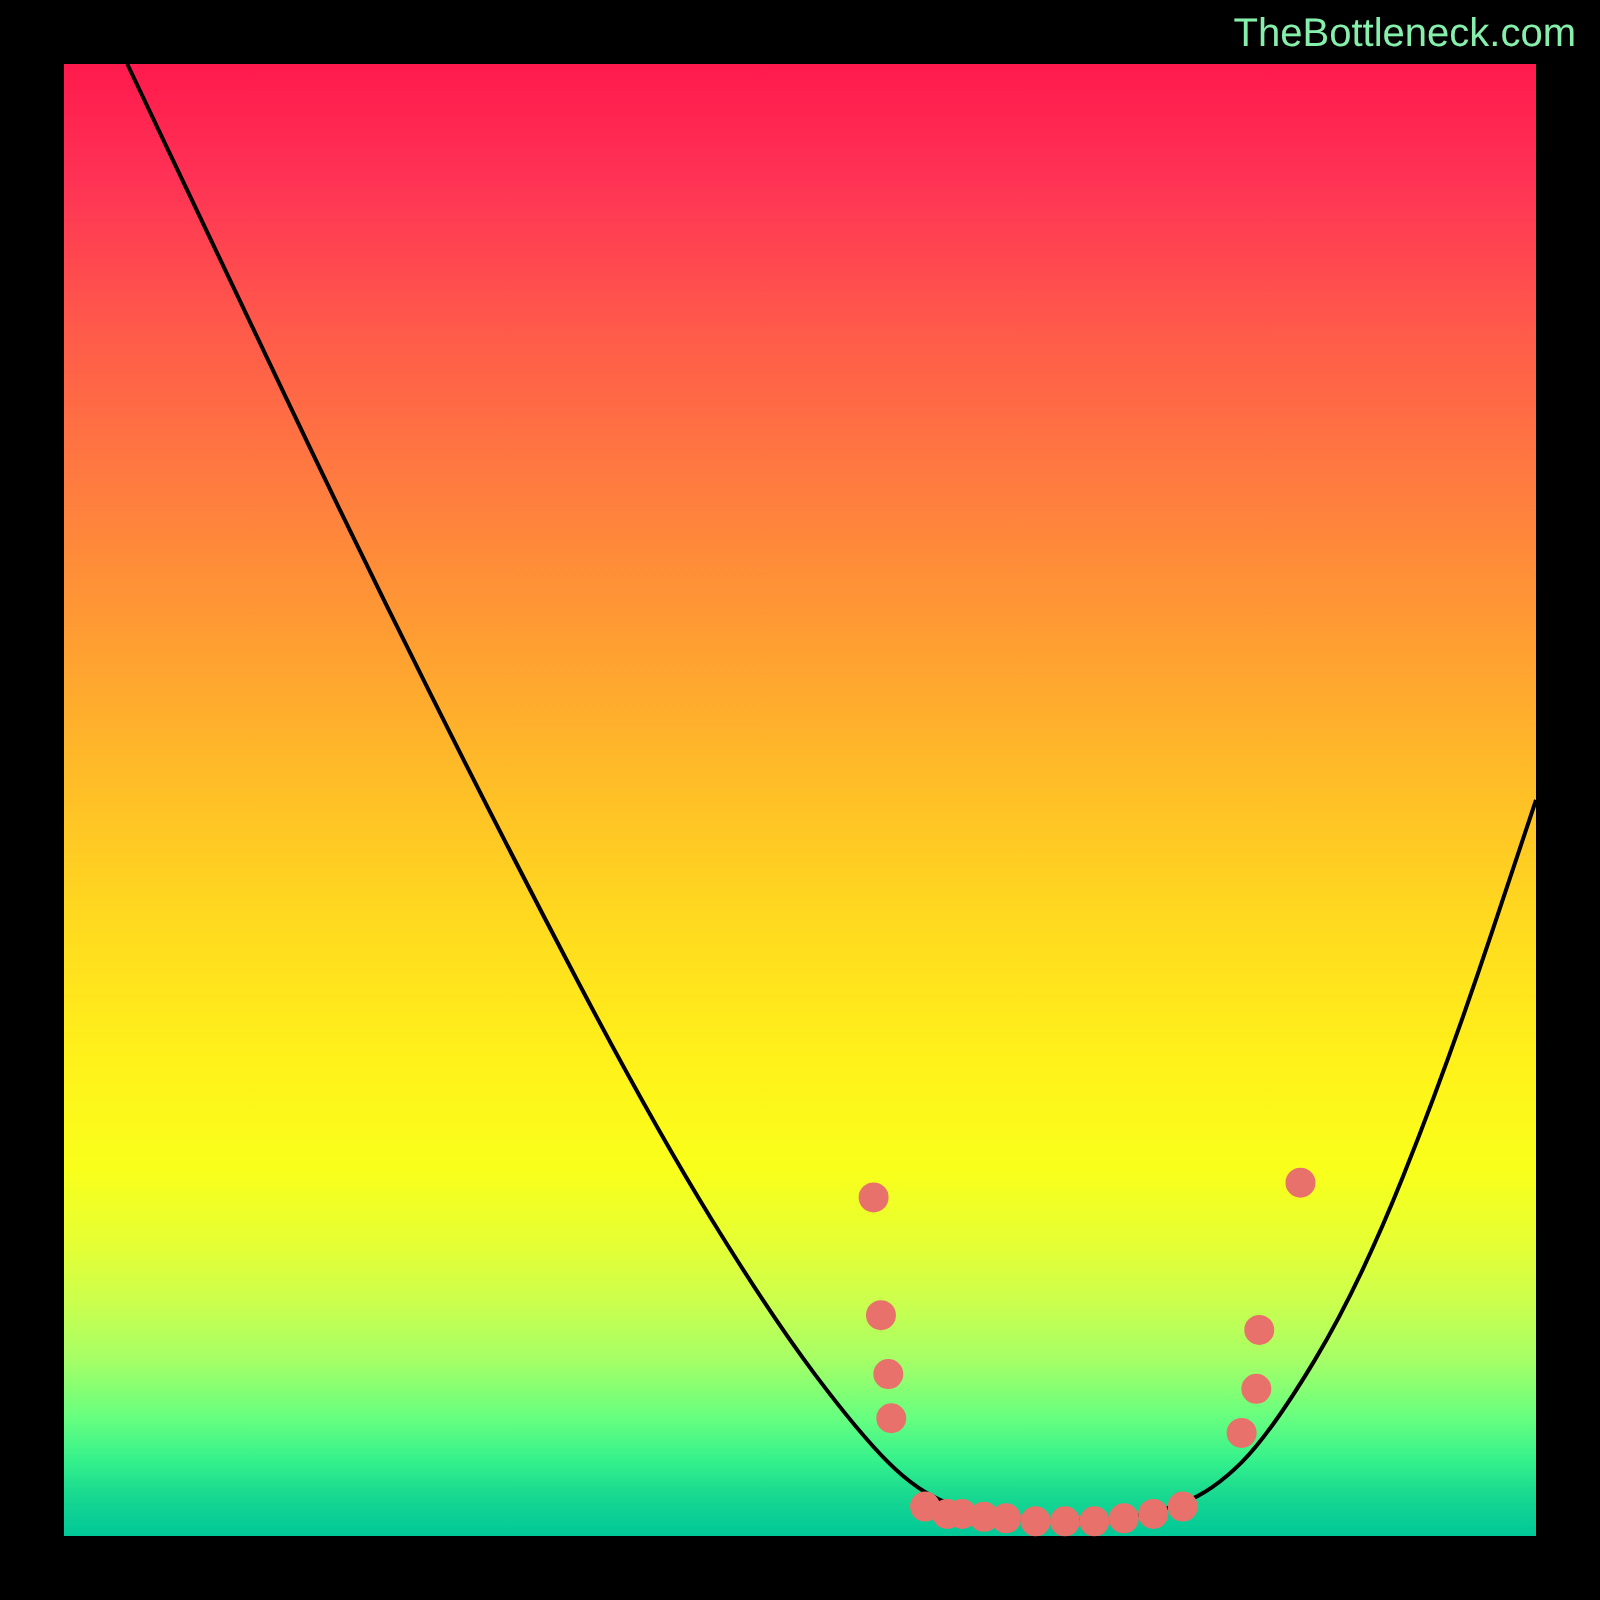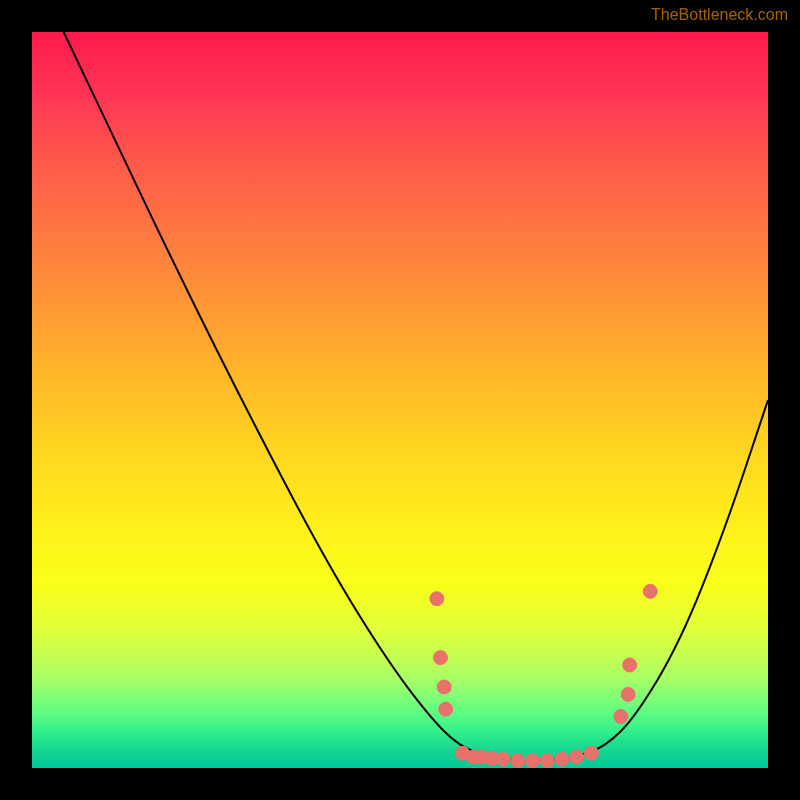--- a/index.html
+++ b/index.html
@@ -8,22 +8,22 @@
     height: 800px;
     background: #000;
     position: relative;
     font-family: Arial, sans-serif;
     overflow: hidden;
   }
   .watermark {
     position: absolute;
     top: 6px;
     right: 12px;
-    color: #a16207;
-    font-size: 16px;
+    color: #86efac;
+    font-size: 20px;
     font-weight: normal;
     z-index: 10;
     user-select: none;
   }
   .plot-area {
     position: absolute;
     left: 32px;
     top: 32px;
     width: 736px;
     height: 736px;

